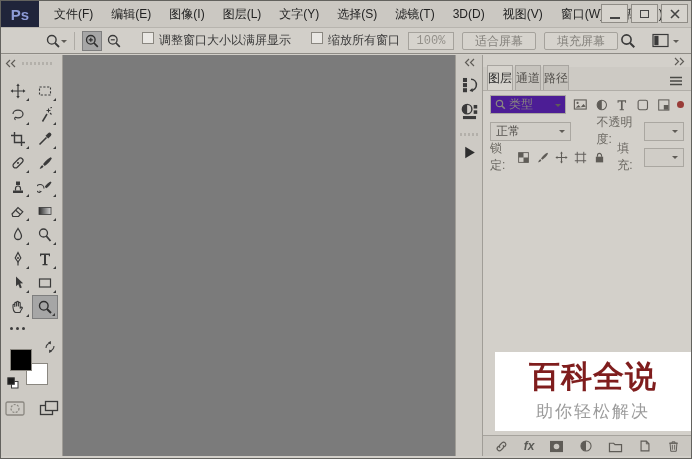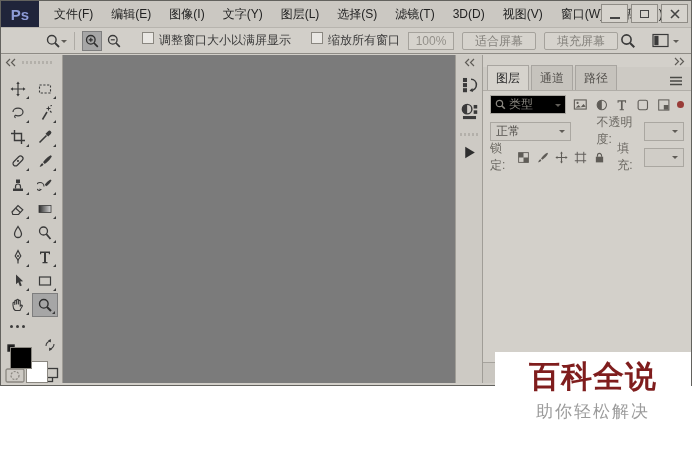--- a/index.html
+++ b/index.html
@@ -1,18 +1,18 @@
 <!DOCTYPE html>
 <html><head>
 <meta charset="utf-8">
 <style>
   * { margin:0; padding:0; box-sizing:border-box; }
   html,body { width:692px; height:459px; overflow:hidden;
     font-family:"Liberation Sans","DejaVu Sans",sans-serif; }
-  #window { position:relative; width:692px; height:386px; background:#d2cfc9;
+  #window { position:relative; width:692px; height:459px; background:#d2cfc9;
     border:1px solid #63625e; }
 
   
   .titlebar { height:27px; background:#cbc8c2; display:flex; align-items:stretch;
     border-bottom:1px solid #b7b4ae; position:relative; }
   .pslogo { width:38px; background:#20243a; color:#8e9cd8; font-weight:bold;
     font-size:15px; display:flex; align-items:center; justify-content:center; }
   .menus { display:flex; align-items:flex-end; padding-left:6px; }
   .menu { font-size:12px; color:#222; padding:0 9px; line-height:26px; cursor:default; }
   .winctrl { position:absolute; right:3px; top:3px; display:flex; gap:3px; }
@@ -27,21 +27,21 @@
   .chev { width:0; height:0; border:3.5px solid transparent; border-top-color:#5f5c57;
     margin-top:4px; }
   .vsep { width:1px; height:18px; background:#aeaba5; margin:0 7px; }
   .tbtn { width:20px; height:20px; display:flex; align-items:center; justify-content:center; }
   .tbtn.sel { background:#a6a6a6; border:1px solid #7e7e7e; }
   .cbwrap { display:flex; gap:5px; }
   .cbox { width:12px; height:12px; background:#e9e7e3; border:1px solid #8a8780; }
   .cbwrap.disabled { color:#a5a29c; }
   .cbwrap.disabled .cbox { background:#d6d3cd; border-color:#b5b2ac; }
   .zfield { width:46px; height:18px; border:1px solid #a5a29c; background:#d6d3cd;
-    color:#93908a; text-align:center; line-height:16px; margin-left:8px; }
+    color:#93908a; text-align:center; line-height:16px; margin-left:8px;font-family:Liberation Mono, monospace; }
   .obtn { height:18px; padding:0 12px; border:1px solid #a5a29c; background:#d6d3cd;
     color:#83807b; line-height:16px; border-radius:2px; margin-left:8px; }
   .obright { margin-left:auto; display:flex; align-items:center; gap:16px; padding-right:12px; }
 
   
   .main { position:absolute; top:54px; left:0; right:0; bottom:2px; display:flex; }
 
   
   .tooldock { width:62px; background:#cdcac4; border-right:1px solid #a09d97;
     display:flex; flex-direction:column; align-items:center; padding-top:3px; }
@@ -74,26 +74,26 @@
   .iconstrip .pbtn { margin-top:8px; }
   .stripsep { width:19px; height:3px; margin-top:12px;
     background:repeating-linear-gradient(90deg,#b3b0aa 0 2px,transparent 2px 4px); }
 
   
   .panel { width:209px; background:#d3d0ca; border-left:1px solid #a09d97;
     display:flex; flex-direction:column; font-size:12px; color:#4a4a46; position:relative; }
   .panelhead { height:12px; display:flex; justify-content:flex-end; padding:2px 6px 0 0; }
   .tabrow { height:24px; display:flex; align-items:flex-end; padding-left:4px;
     background:#cdcac4; border-bottom:1px solid #b0ada7; }
-  .tab { padding:4px 8px 3px; background:#c6c3bd; border:1px solid #a8a5a0;
+  .tab { padding:4px 0 3px; background:#c6c3bd; border:1px solid #a8a5a0;
     border-bottom:none; margin-right:2px; color:#55524e; }
   .tab.active { background:#d6d3cd; color:#2b2b2b; }
   .tabmenu { margin-left:auto; padding:0 8px 4px 0; }
   .filterrow { height:27px; display:flex; align-items:center; padding:0 7px; gap:7px; }
-  .searchbox { width:78px; height:19px; border:1px solid #aaa7a1; background:#000000;
+  .searchbox { width:78px; height:19px; border:1px solid #aaa7a1; background:#4c1d95;
     display:flex; align-items:center; gap:3px; padding:0 4px; color:#8a8780; }
   .searchbox .chev { margin-left:auto; }
   .fdot { width:7px; height:7px; border-radius:50%; background:#993c38; margin-left:auto; }
   .blendrow,.lockrow { height:26px; display:flex; align-items:center; padding:0 7px; gap:5px; }
   .dd { height:19px; border:1px solid #aaa7a1; background:#d0cdc7; display:flex;
     align-items:center; padding:0 5px; color:#55524e;justify-content:flex-end; }
   .dd .chev { margin-left:auto; }
   .dd.blend { width:96px; }
   .dd.small { width:46px; margin-left:auto; color:#8a8780; }
   .plabel { color:#6b6862; }
@@ -117,22 +117,22 @@
 <body>
 
 <div id="window">
 
   <div class="titlebar">
     <div class="pslogo">Ps</div>
     <div class="menus">
       <span class="menu">文件(F)</span>
       <span class="menu">编辑(E)</span>
       <span class="menu">图像(I)</span>
+      <span class="menu">图层(L)</span>
       <span class="menu">文字(Y)</span>
-      <span class="menu">图层(L)</span>
       <span class="menu">选择(S)</span>
       <span class="menu">滤镜(T)</span>
       <span class="menu">3D(D)</span>
       <span class="menu">视图(V)</span>
       <span class="menu">窗口(W)</span>
       <span class="menu">帮助(H)</span>
     </div>
     <div class="winctrl">
       <div class="wbtn">
           <span class="min-glyph"></span>

